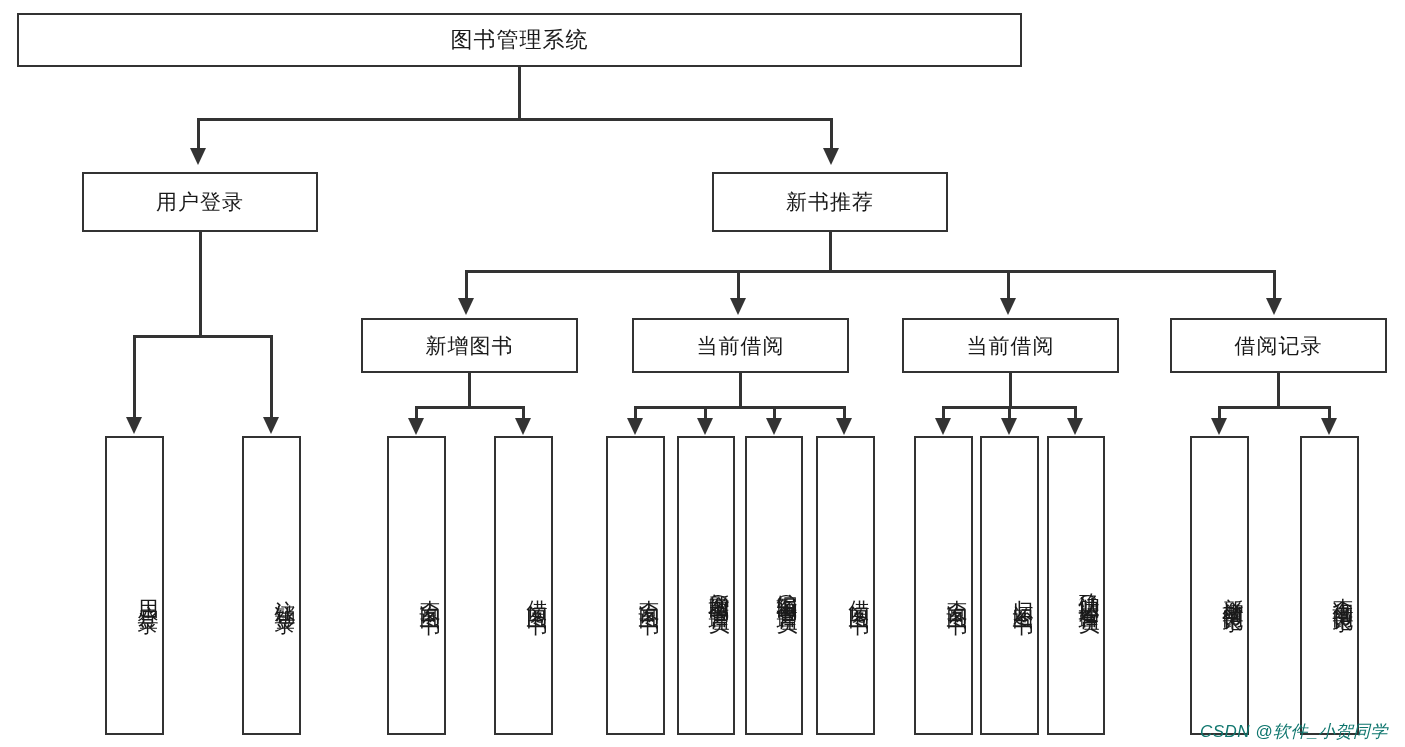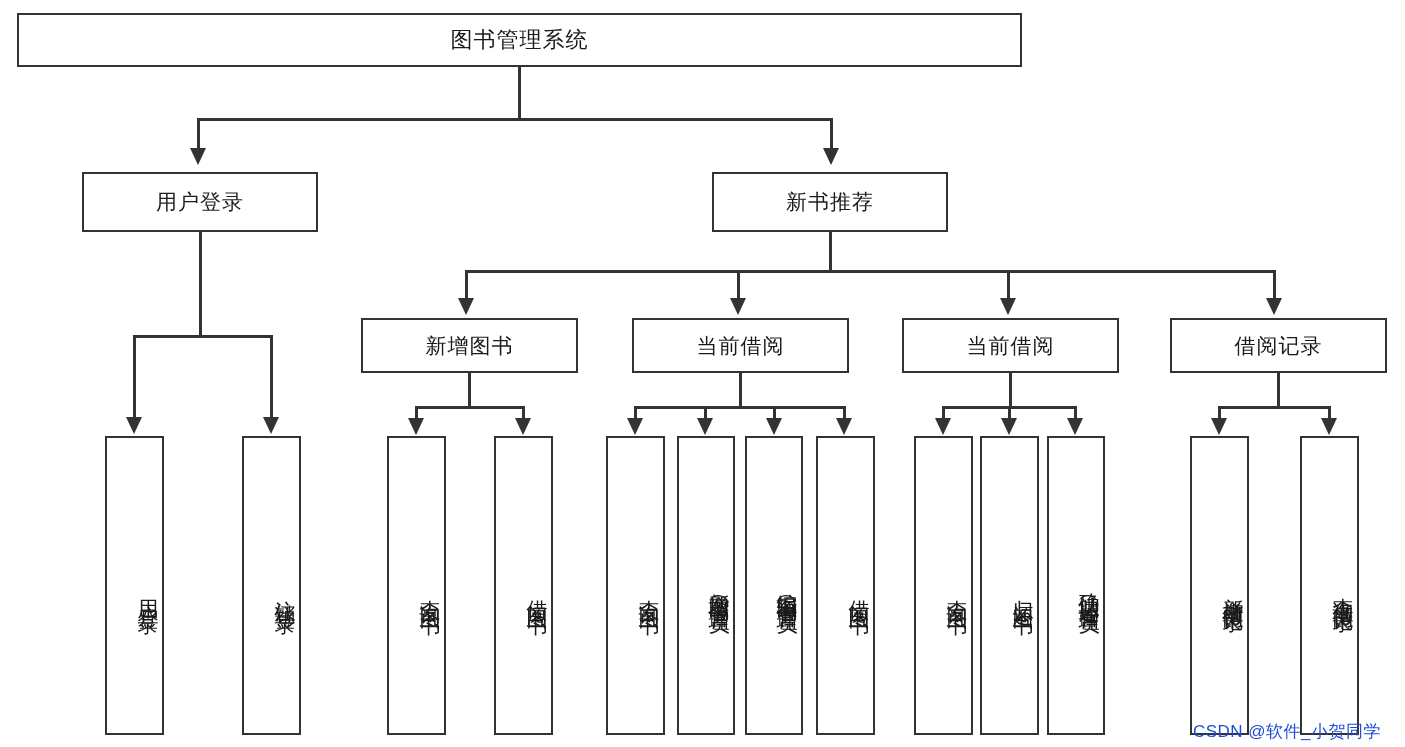--- a/index.html
+++ b/index.html
@@ -69,26 +69,27 @@
     position: absolute;
     width: 0;
     height: 0;
     border-left: 8px solid transparent;
     border-right: 8px solid transparent;
     border-top: 17px solid #333333;
   }
   
   #watermark {
     position: absolute;
-    right: 24px;
+    right: 17px;
     bottom: 4px;
     font-size: 17px;
-    color: #1d4ed8;
+    color: #0f766e;
     white-space: nowrap;
     letter-spacing: 0.5px;
+    font-style: italic;
   }
 </style>
 </head>
 <body>
 
 <div id="canvas">
 
   <div class="node horiz root" style="left:17px; top:13px; width:1005px; height:54px;">
     <span class="label">图书管理系统</span>
   </div>

